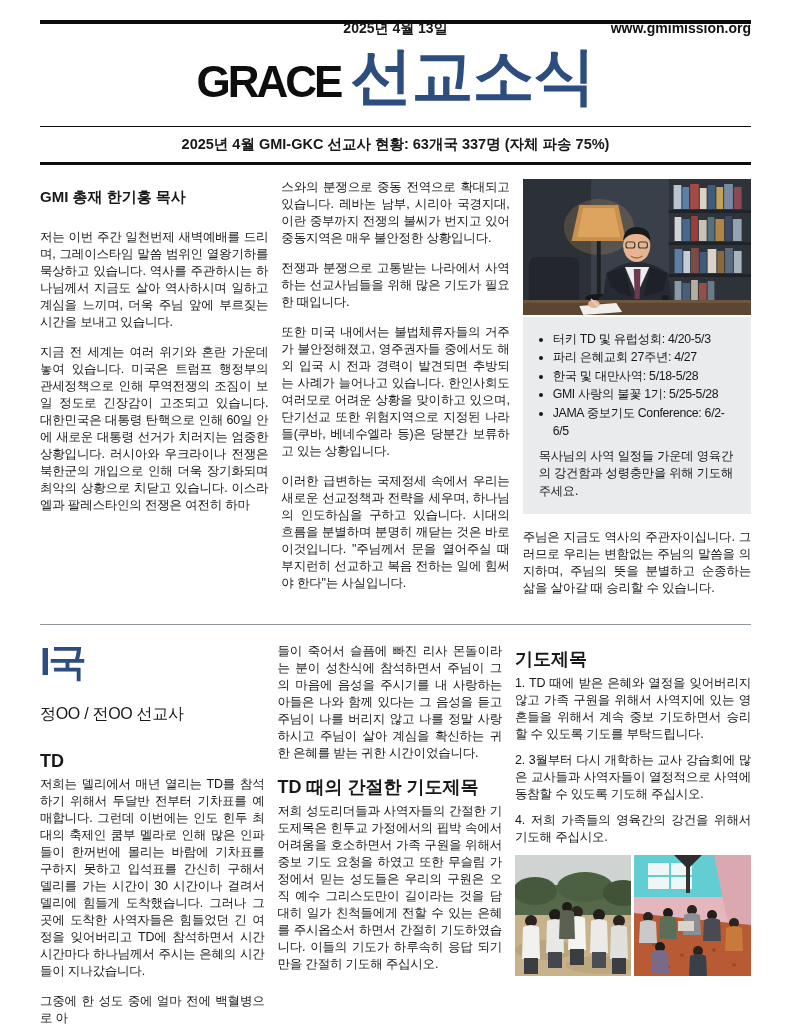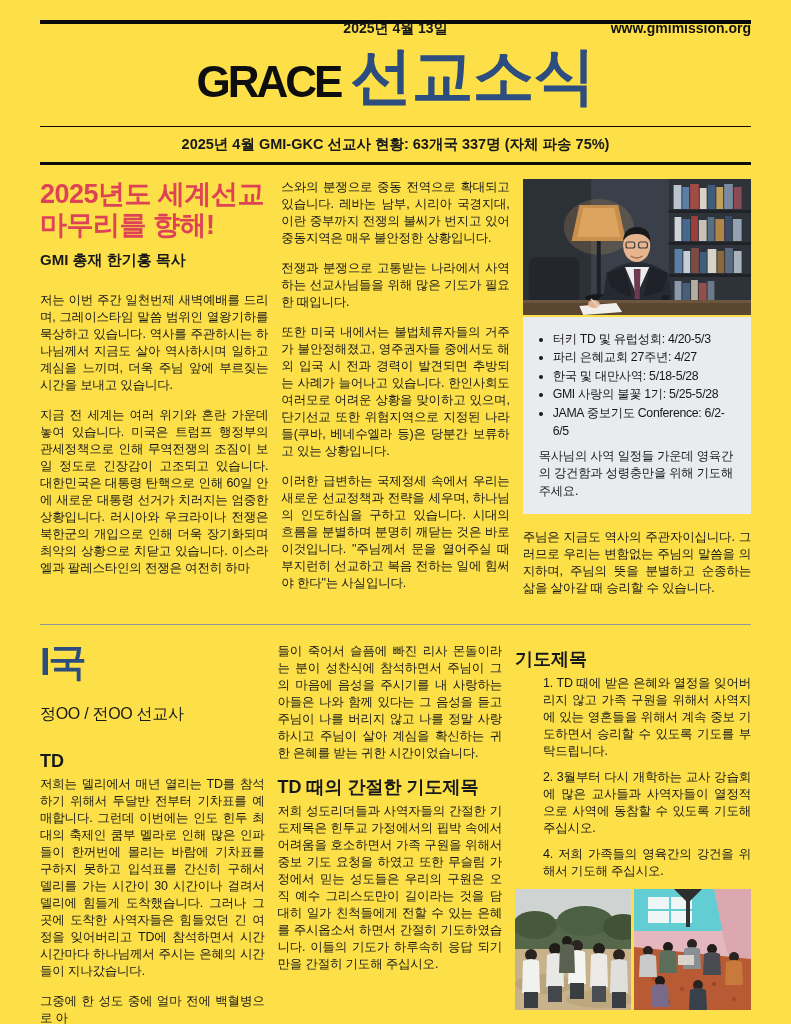--- a/index.html
+++ b/index.html
@@ -1,18 +1,18 @@
 <!DOCTYPE html>
 <html><head>
 <meta charset="utf-8">
 <style>
   * { margin:0; padding:0; box-sizing:border-box; }
   html,body { background:#d8d8d8; }
   .page {
-    width:791px; height:1024px; margin:0 auto; background:#fde047;
+    width:791px; height:1024px; margin:0 auto; background:#ffffff;
     font-family:"Liberation Sans","DejaVu Sans",sans-serif; color:#17181a;
     padding:0 40px; display:flex; flex-direction:column; overflow:hidden;
   }
   
   .topbar { position:relative; padding-top:20px; height:42px; }
   .topbar .date { position:absolute; left:0; right:0; text-align:center; font-size:14px; font-weight:700; }
   .topbar .site { position:absolute; right:0; top:20px; font-size:14px; font-weight:700; color:#111; text-decoration:none; }
   .double-rule { border-top:3.5px solid #0c0c0c; border-bottom:1.5px solid #0c0c0c; height:6px; }
   
   .masthead { text-align:center; padding:10px 0 8px; white-space:nowrap; }
@@ -33,21 +33,21 @@
   .schedule-box h3 { font-size:15.5px; font-weight:700; padding-bottom:8px; border-bottom:1.5px solid #3a3f45; margin-bottom:9px; }
   .schedule-box ul { list-style:disc; margin-left:14px; }
   .schedule-box li { font-size:12.3px; line-height:1.5; letter-spacing:-0.3px; }
   .schedule-note { font-size:12.3px; line-height:1.42; margin-top:7px; letter-spacing:-0.2px; }
   .closing { margin-top:15px; }
   .section-divider { border:0; border-top:1.3px solid #8f969c; margin:14px 0 16px; }
   
   .country { color:#2c4d7d; font-size:38px; font-weight:900; letter-spacing:-2px; line-height:1; }
   .missionaries { font-size:16px; margin-top:23px; letter-spacing:-0.3px; }
   .td-heading { margin-top:26px; }
-  .prayer-item { font-size:12.5px; line-height:1.36; text-align:justify; letter-spacing:-0.2px; margin-bottom:9px;margin-left:28px; }
+  .prayer-item { font-size:12.5px; line-height:1.36; text-align:justify; letter-spacing:-0.2px; margin-bottom:9px; }
   .photos-row { display:flex; gap:3px; margin-top:4px; }
   .photos-row svg { display:block; }
 </style>
 </head>
 <body>
 
 <div class="page">
 
   <div class="topbar">
     <div class="date">2025년 4월 13일</div>
@@ -56,24 +56,20 @@
   <div class="double-rule"></div>
 
   <div class="masthead">
     <span class="brand-en">GRACE</span><span class="brand-ko">선교소식</span>
   </div>
 
   <div class="statsbar">2025년 4월 GMI-GKC 선교사 현황: 63개국 337명 (자체 파송 75%)</div>
 
   <section class="grid3 sec1">
     <div>
-      <h1 class="headline">
-        <span>2025년도 세계선교</span><br>
-        <span>마무리를 향해!</span>
-      </h1>
       <div class="author">GMI 총재 한기홍 목사</div>
       <p class="body">저는 이번 주간 일천번제 새벽예배를 드리며, 그레이스타임 말씀 범위인 열왕기하를 묵상하고 있습니다. 역사를 주관하시는 하나님께서 지금도 살아 역사하시며 일하고 계심을 느끼며, 더욱 주님 앞에 부르짖는 시간을 보내고 있습니다.</p>
       <p class="body">지금 전 세계는 여러 위기와 혼란 가운데 놓여 있습니다. 미국은 트럼프 행정부의 관세정책으로 인해 무역전쟁의 조짐이 보일 정도로 긴장감이 고조되고 있습니다. 대한민국은 대통령 탄핵으로 인해 60일 안에 새로운 대통령 선거가 치러지는 엄중한 상황입니다. 러시아와 우크라이나 전쟁은 북한군의 개입으로 인해 더욱 장기화되며 최악의 상황으로 치닫고 있습니다. 이스라엘과 팔레스타인의 전쟁은 여전히 하마</p>
     </div>
 
     <div>
       <p class="body">스와의 분쟁으로 중동 전역으로 확대되고 있습니다. 레바논 남부, 시리아 국경지대, 이란 중부까지 전쟁의 불씨가 번지고 있어 중동지역은 매우 불안정한 상황입니다.</p>
       <p class="body">전쟁과 분쟁으로 고통받는 나라에서 사역하는 선교사님들을 위해 많은 기도가 필요한 때입니다.</p>
       <p class="body">또한 미국 내에서는 불법체류자들의 거주가 불안정해졌고, 영주권자들 중에서도 해외 입국 시 전과 경력이 발견되면 추방되는 사례가 늘어나고 있습니다. 한인사회도 여러모로 어려운 상황을 맞이하고 있으며, 단기선교 또한 위험지역으로 지정된 나라들(쿠바, 베네수엘라 등)은 당분간 보류하고 있는 상황입니다.</p>
       <p class="body">이러한 급변하는 국제정세 속에서 우리는 새로운 선교정책과 전략을 세우며, 하나님의 인도하심을 구하고 있습니다. 시대의 흐름을 분별하며 분명히 깨닫는 것은 바로 이것입니다. "주님께서 문을 열어주실 때 부지런히 선교하고 복음 전하는 일에 힘써야 한다"는 사실입니다.</p>

